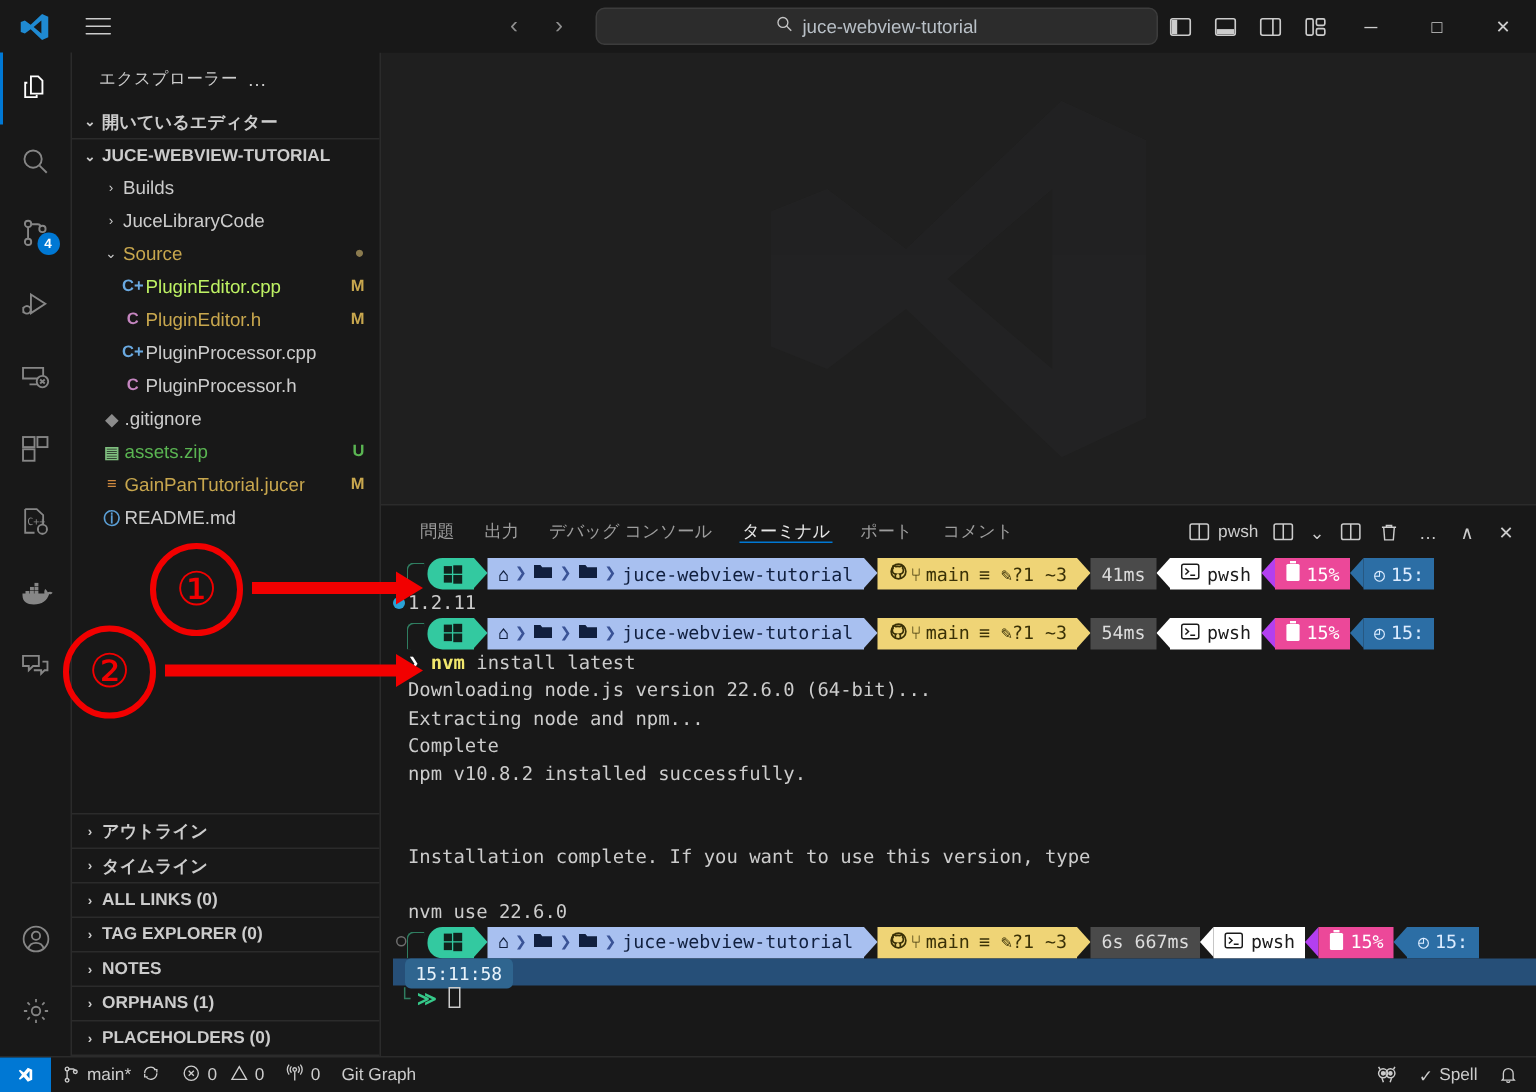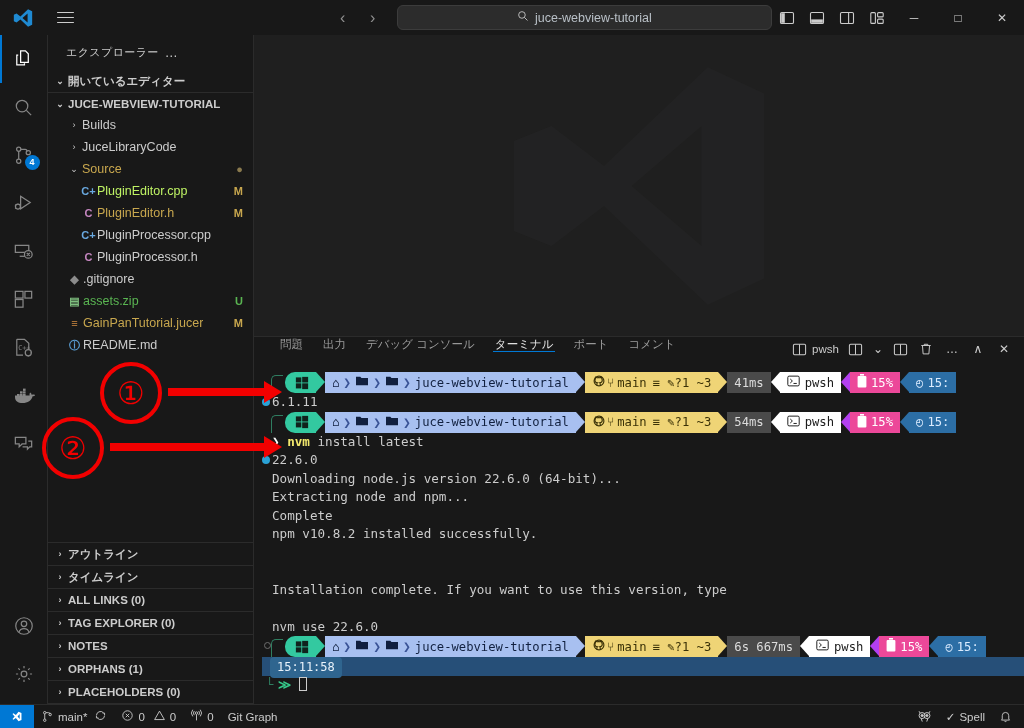--- a/index.html
+++ b/index.html
@@ -66,21 +66,21 @@
   .bottom-sections { border-top: 1px solid #2b2b2b; }
   .bottom-sections .sb-section { border-bottom: 1px solid #2b2b2b; height: 23px; }
 
   
   .editor { flex: 1 1 auto; display: flex; flex-direction: column; background: #1f1f1f; min-width: 0; }
   .watermark { flex: 1 1 auto; position: relative; overflow: hidden; }
   .watermark svg { position: absolute; left: 50%; top: 50%; transform: translate(-50%,-50%); }
 
   
   .panel { height: 368px; background: #181818; border-top: 1px solid #2b2b2b; display: flex; flex-direction: column; }
-  .panel-tabs { height: 35px; display: flex; align-items: flex-start; padding-left: 16px; }
+  .panel-tabs { height: 35px; display: flex; align-items: center; padding-left: 16px; }
   .ptab { display: flex; align-items: center; padding: 0 10px; font-size: 11.5px; color: #9d9d9d; position: relative; }
   .ptab.active { color: #e7e7e7; }
   .ptab.active::after { content: ""; position: absolute; left: 8px; right: 8px; bottom: 0; height: 1px; background: #0078d4; }
   .panel-actions { margin-left: auto; display: flex; align-items: center; padding-right: 8px; gap: 2px; }
   .pa { display: flex; align-items: center; justify-content: center; height: 24px; min-width: 24px; color: #cccccc; font-size: 12px; padding: 0 3px; }
   .pa .lbl { font-size: 11.5px; margin-left: 5px; color: #cccccc; }
 
   
   .terminal { flex: 1 1 auto; position: relative; overflow: hidden; padding-left: 8px; font-family: "DejaVu Sans Mono", monospace; font-size: 12.6px; }
   .tline { height: 18.5px; line-height: 18.5px; white-space: pre; color: #cccccc; position: relative; }
@@ -485,21 +485,21 @@
                     <rect x="0.6" y="2" width="8.8" height="11.4" rx="1"></rect>
                   </svg></span>
                 <span>15%</span>
               </div>
               <div class="arrowL" style="border-right-color:#2c6ea5"></div>
               <div class="seg time">
                 <span style="margin-right:4px">◴</span>
                 <span>15:</span>
               </div>
             </div>
-            <div class="tline"><span class="out">6.1.11</span><span class="gutter-dot"></span></div>
+            <div class="tline"><span class="out">1.2.11</span><span class="gutter-dot"></span></div>
             <div class="pl">
               <div class="connector"></div>
               <div class="seg os">
                 <svg width="14" height="14" viewBox="0 0 16 16" fill="#10231d">
                   <rect x="1" y="1.6" width="6.2" height="5.8"></rect>
                   <rect x="8.2" y="1" width="6.8" height="6.4"></rect>
                   <rect x="1" y="8.4" width="6.2" height="5.8"></rect>
                   <rect x="8.2" y="8.4" width="6.8" height="6.6"></rect>
                 </svg>
               </div>
@@ -545,21 +545,20 @@
                   </svg></span>
                 <span>15%</span>
               </div>
               <div class="arrowL" style="border-right-color:#2c6ea5"></div>
               <div class="seg time">
                 <span style="margin-right:4px">◴</span>
                 <span>15:</span>
               </div>
             </div>
             <div class="tline tcmdline"><span class="arrow-chev">❯</span> <span class="cmd-name">nvm</span> <span class="cmd-arg">install latest</span></div>
-            <div class="tline"><span class="out">22.6.0</span><span class="gutter-dot"></span></div>
             <div class="tline"><span class="out">Downloading node.js version 22.6.0 (64-bit)...</span></div>
             <div class="tline"><span class="out">Extracting node and npm...</span></div>
             <div class="tline"><span class="out">Complete</span></div>
             <div class="tline"><span class="out">npm v10.8.2 installed successfully.</span></div>
             <div class="tline"><span class="out"></span></div>
             <div class="tline"><span class="out"></span></div>
             <div class="tline"><span class="out">Installation complete. If you want to use this version, type</span></div>
             <div class="tline"><span class="out"></span></div>
             <div class="tline"><span class="out">nvm use 22.6.0</span></div>
             <div class="pl">

